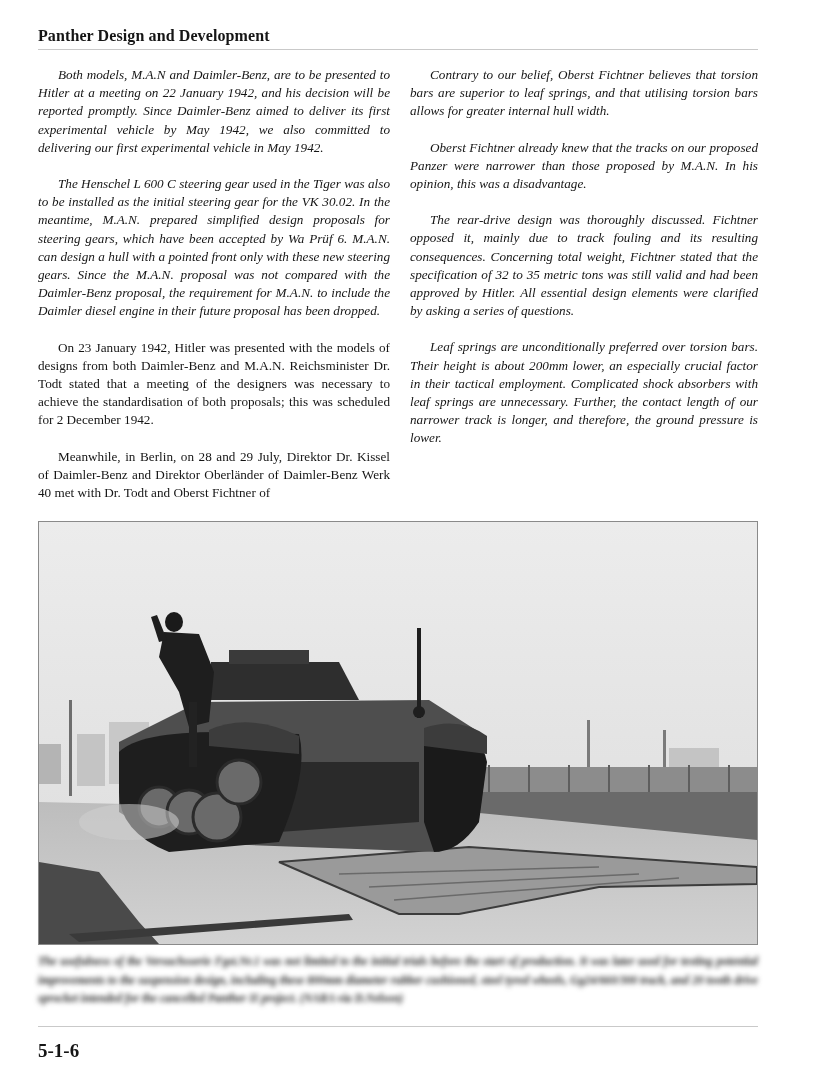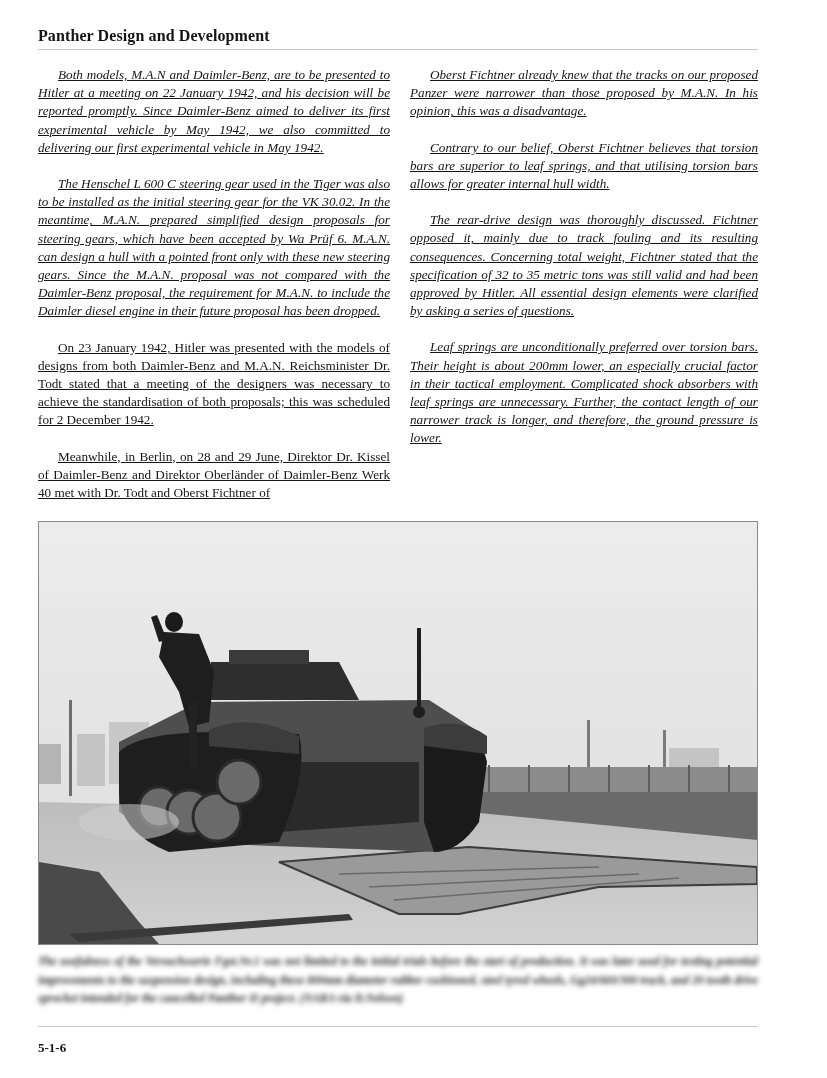--- a/index.html
+++ b/index.html
@@ -3,44 +3,44 @@
   <meta charset="utf-8">
   <style>
     html, body { margin: 0; padding: 0; background: #ffffff; }
     body { width: 827px; height: 1078px; position: relative; overflow: hidden;
            font-family: "Liberation Serif", "DejaVu Serif", serif; color: #151515; }
     .running-head { position: absolute; left: 38px; top: 27px; font-size: 16px; font-weight: bold; letter-spacing: 0.1px; }
     .rule { position: absolute; left: 38px; width: 720px; height: 1px; background: #c9c9c9; }
     .col { position: absolute; top: 66px; font-size: 13.2px; line-height: 18.2px; text-align: justify; hyphens: auto; }
     .col.left { left: 38px; width: 352px; }
     .col.right { left: 410px; width: 348px; }
-    .col p { margin: 0 0 18px 0; text-indent: 20px; text-decoration: underline; }
+    .col p { margin: 0 0 18px 0; text-indent: 20px; }
     .col p.noindent { text-indent: 0; }
     .col p.quote { font-style: italic; }
     .photo { position: absolute; left: 38px; top: 521px; width: 718px; height: 422px; border: 1px solid #8a8a8a; overflow: hidden; background: #e6e6e6; }
     .photo svg { display: block; }
     .caption { position: absolute; left: 38px; top: 953px; width: 720px; font-size: 11.6px; line-height: 18.5px; font-style: italic; font-weight: bold; color: #2a2a2a; filter: blur(2.4px); text-align: justify; }
-    .folio { position: absolute; left: 38px; top: 1040px; font-size: 13px; font-weight: bold; }
+    .folio { position: absolute; left: 38px; top: 1040px; font-size: 19px; font-weight: bold; }
   </style>
 </head>
 <body>
 
 <div class="running-head">Panther Design and Development</div>
 <div class="rule" style="top:49px;"></div>
 
 <div class="col left">
   <p class="quote">Both models, M.A.N and Daimler-Benz, are to be presented to Hitler at a meeting on 22 January 1942, and his decision will be reported promptly. Since Daimler-Benz aimed to deliver its first experimental vehicle by May 1942, we also committed to delivering our first experimental vehicle in May 1942.</p>
   <p class="quote">The Henschel L 600 C steering gear used in the Tiger was also to be installed as the initial steering gear for the VK 30.02. In the meantime, M.A.N. prepared simplified design proposals for steering gears, which have been accepted by Wa Prüf 6. M.A.N. can design a hull with a pointed front only with these new steering gears. Since the M.A.N. proposal was not compared with the Daimler-Benz proposal, the requirement for M.A.N. to include the Daimler diesel engine in their future proposal has been dropped.</p>
   <p>On 23 January 1942, Hitler was presented with the models of designs from both Daimler-Benz and M.A.N. Reichsminister Dr. Todt stated that a meeting of the designers was necessary to achieve the standardisation of both proposals; this was scheduled for 2 December 1942.</p>
-  <p style="margin-bottom:0">Meanwhile, in Berlin, on 28 and 29 June, Direktor Dr. Kissel of Daimler-Benz and Direktor Oberländer of Daimler-Benz Werk 40 met with Dr. Todt and Oberst Fichtner of</p>
+  <p style="margin-bottom:0">Meanwhile, in Berlin, on 28 and 29 July, Direktor Dr. Kissel of Daimler-Benz and Direktor Oberländer of Daimler-Benz Werk 40 met with Dr. Todt and Oberst Fichtner of</p>
 </div>
 
 <div class="col right">
+  <p class="quote">Contrary to our belief, Oberst Fichtner believes that torsion bars are superior to leaf springs, and that utilising torsion bars allows for greater internal hull width.</p>
   <p class="quote">Oberst Fichtner already knew that the tracks on our proposed Panzer were narrower than those proposed by M.A.N. In his opinion, this was a disadvantage.</p>
-  <p class="quote">Contrary to our belief, Oberst Fichtner believes that torsion bars are superior to leaf springs, and that utilising torsion bars allows for greater internal hull width.</p>
   <p class="quote">The rear-drive design was thoroughly discussed. Fichtner opposed it, mainly due to track fouling and its resulting consequences. Concerning total weight, Fichtner stated that the specification of 32 to 35 metric tons was still valid and had been approved by Hitler. All essential design elements were clarified by asking a series of questions.</p>
   <p class="quote">Leaf springs are unconditionally preferred over torsion bars. Their height is about 200mm lower, an especially crucial factor in their tactical employment. Complicated shock absorbers with leaf springs are unnecessary. Further, the contact length of our narrower track is longer, and therefore, the ground pressure is lower.</p>
 </div>
 
 <div class="photo" title="Black-and-white photograph of an experimental tank chassis with a soldier standing on it, driving across metal plates on a paved test track, with a fence, antennas and buildings in the background">
   <svg width="718" height="422" viewBox="0 0 718 422" xmlns="http://www.w3.org/2000/svg">
     <defs>
       <linearGradient id="sky" x1="0" y1="0" x2="0" y2="1">
         <stop offset="0" stop-color="#ececec"></stop>
         <stop offset="1" stop-color="#dcdcdc"></stop>

